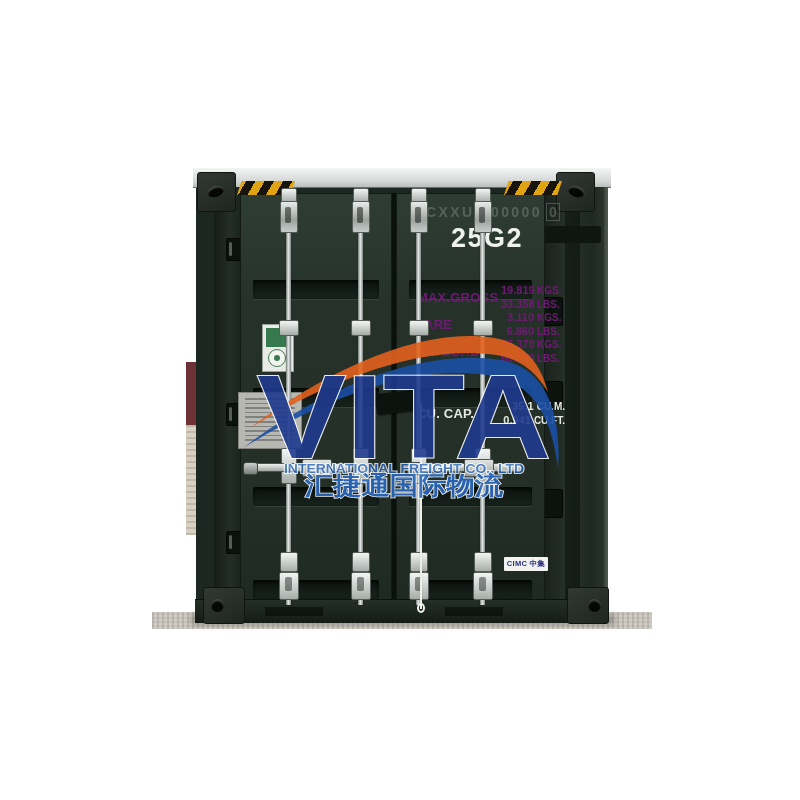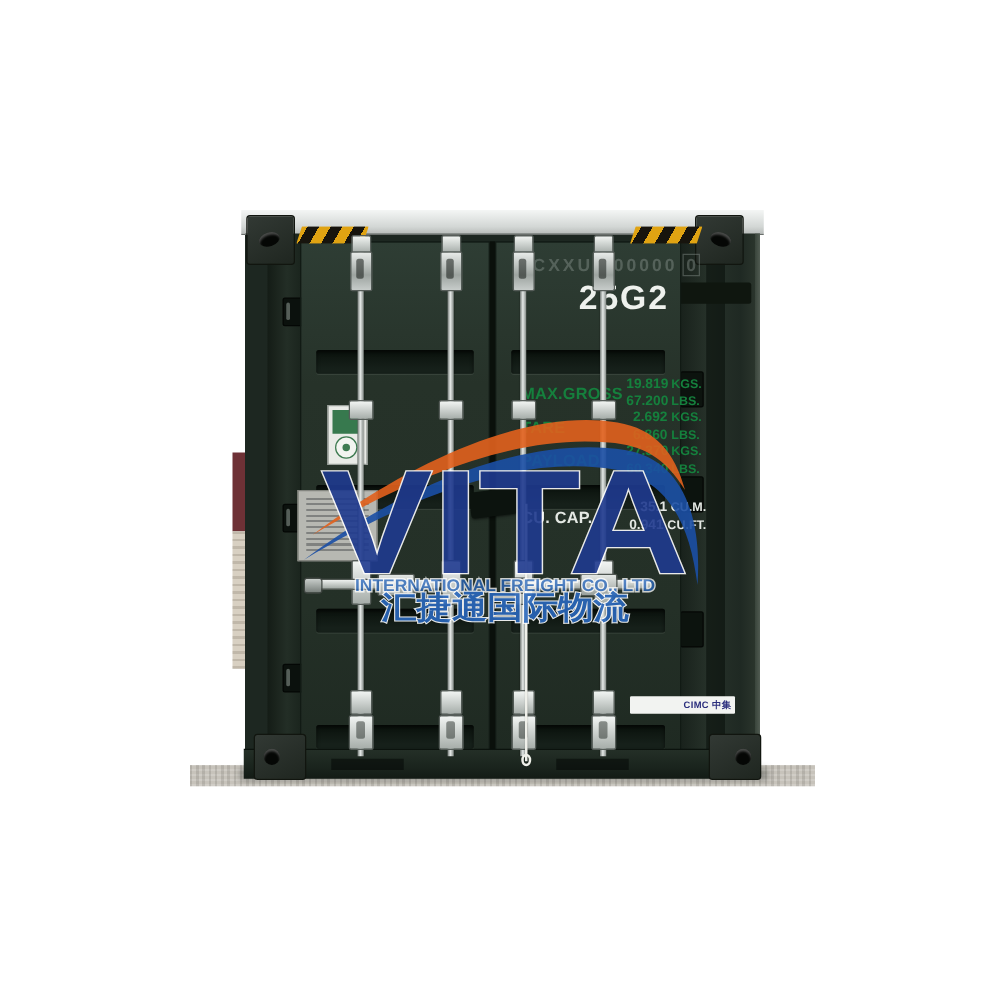--- a/index.html
+++ b/index.html
@@ -55,41 +55,41 @@
   .gap{position:absolute;left:392px;top:193px;width:4px;height:408px;background:#0a100b;}
   .bottom-rail{position:absolute;left:195px;top:599px;width:413px;height:23px;border-top:1px solid #0b120d;
     background:linear-gradient(180deg,#242f27,#1a241d 60%,#131b15);}
   .br-slot{position:absolute;top:7px;height:9px;width:58px;background:rgba(4,8,5,.55);display:block;}
   .br-slot.a{left:70px;} .br-slot.b{left:250px;}
 
   
   .num{position:absolute;left:426px;top:203px;color:#97a19c;opacity:.38;filter:blur(.6px);
     font-size:14px;font-weight:bold;letter-spacing:2.4px;white-space:nowrap;}
   .num .chk{display:inline-block;border:1.5px solid #97a19c;padding:0 2px;margin-left:4px;letter-spacing:0;}
-  .iso{position:absolute;left:451px;top:223px;color:#eef1ed;font-size:27px;font-weight:bold;letter-spacing:1.5px;margin-left:12px;}
-  .specs{position:absolute;left:417px;top:301px;width:148px;color:#15803d;}
+  .iso{position:absolute;left:451px;top:223px;color:#eef1ed;font-size:27px;font-weight:bold;letter-spacing:1.5px;}
+  .specs{position:absolute;left:417px;top:284px;width:148px;color:#701a75;}
   .spec-row{display:flex;}
   .spec-label{width:84px;display:flex;align-items:center;font-size:13px;font-weight:bold;letter-spacing:.2px;}
   .spec-vals{width:64px;}
   .spec-line{display:flex;line-height:13.6px;font-size:11px;font-weight:bold;}
   .spec-line .v{width:33px;text-align:right;}
   .spec-line .u{margin-left:3px;font-size:10px;}
   .cap-row{position:absolute;left:417px;top:400px;width:148px;color:#e4e8e3;display:flex;}
 
   
   .sticker{position:absolute;left:262px;top:324px;width:32px;height:48px;background:#e9ebe7;border:1px solid #9aa09b;box-sizing:border-box;}
   .st-green{position:absolute;left:3px;top:3px;width:23px;height:19px;background:#37794e;display:block;}
   .st-circle{position:absolute;left:5px;top:24px;width:18px;height:18px;border-radius:50%;background:#f2f4f0;
     border:1.5px solid #3d7a50;display:block;box-sizing:border-box;}
   .st-circle::after{content:'';position:absolute;left:4.5px;top:4.5px;width:6px;height:6px;border-radius:50%;background:#3d7a50;}
   .plate{position:absolute;left:238px;top:392px;width:64px;height:57px;background:#b7b8b2;border:1px solid #83857f;box-sizing:border-box;}
   .plate-lines{position:absolute;left:6px;top:5px;right:6px;bottom:5px;display:block;
     background:repeating-linear-gradient(180deg,rgba(45,48,52,.4) 0 1.6px,transparent 1.6px 4.6px);}
   .cimc{position:absolute;left:504px;top:557px;width:44px;height:14px;background:#f2f3f1;border-radius:1px;
-    color:#2b2e7d;font-size:7.5px;font-weight:bold;display:flex;align-items:center;justify-content:center;letter-spacing:.3px;padding-left:40px;}
+    color:#2b2e7d;font-size:7.5px;font-weight:bold;display:flex;align-items:center;justify-content:center;letter-spacing:.3px;}
 
   
   .hw{position:absolute;left:0;top:0;width:800px;height:800px;z-index:6;}
   .rod-group{position:absolute;top:188px;width:20px;height:420px;}
   .rod{position:absolute;left:7.5px;top:5px;width:5px;height:412px;
     background:linear-gradient(90deg,#6f7672,#e6eae8 45%,#828985);box-shadow:0 0 1px rgba(0,0,0,.5);}
   .fit{position:absolute;background:linear-gradient(180deg,#f2f5f3,#a6ada9);border:1px solid #565d59;border-radius:2px;}
   .cam-top{left:3px;top:0;width:14px;height:13px;}
   .bracket-top{left:2px;top:13px;width:16px;height:30px;background:linear-gradient(180deg,#e8ebe9,#9da4a0 60%,#c7ccca);}
   .bracket-top::after{content:'';position:absolute;left:4px;top:5px;width:6px;height:16px;background:rgba(20,26,22,.55);border-radius:2px;}
@@ -180,30 +180,30 @@
 
   <div class="specs">
     <div class="spec-row">
       <div class="spec-label">MAX.GROSS</div>
       <div class="spec-vals">
         <div class="spec-line">
             <span class="v">19.819</span>
             <span class="u">KGS.</span>
           </div>
         <div class="spec-line">
-            <span class="v">67.200</span>
+            <span class="v">33.358</span>
             <span class="u">LBS.</span>
           </div>
       </div>
     </div>
     <div class="spec-row">
       <div class="spec-label">TARE</div>
       <div class="spec-vals">
         <div class="spec-line">
-            <span class="v">2.692</span>
+            <span class="v">3.110</span>
             <span class="u">KGS.</span>
           </div>
         <div class="spec-line">
             <span class="v">6.860</span>
             <span class="u">LBS.</span>
           </div>
       </div>
     </div>
     <div class="spec-row">
       <div class="spec-label">PAYLOAD</div>

